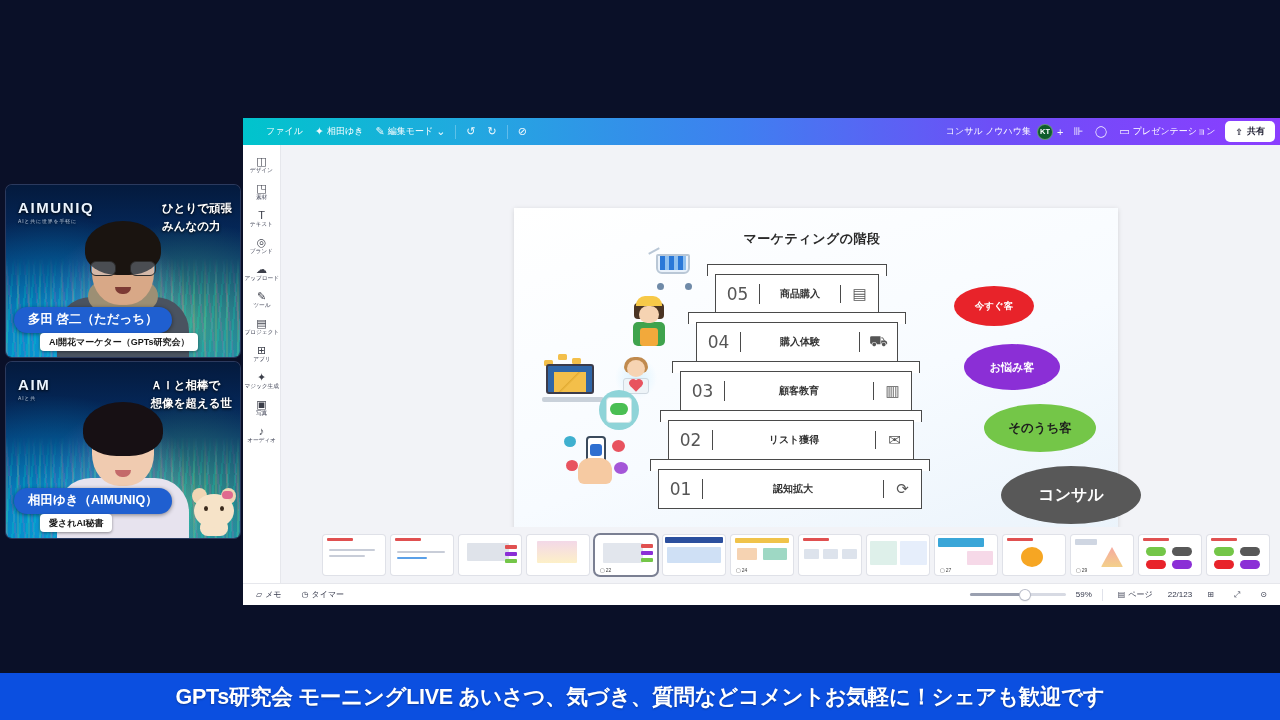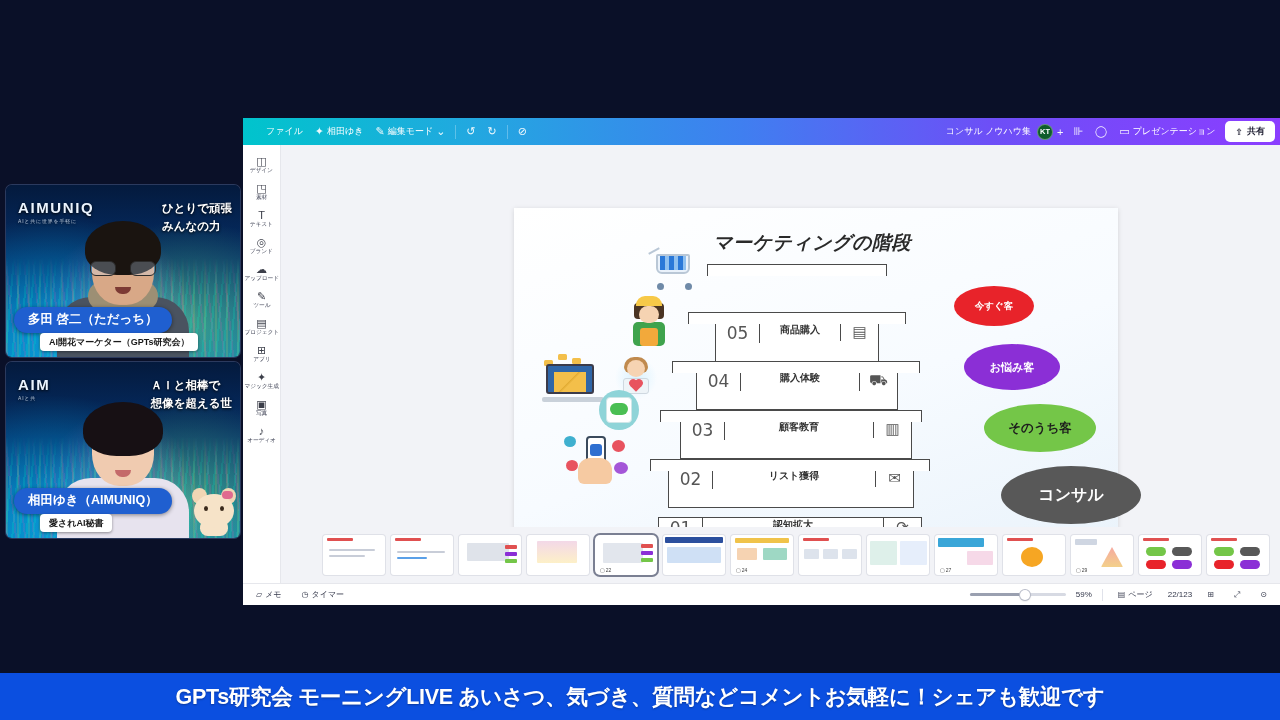--- a/index.html
+++ b/index.html
@@ -114,29 +114,29 @@
   .side-lbl { font-size:4.6px; color:#44485a; letter-spacing:-.1px; transform:scale(1.25); white-space:nowrap; }
 
   #canvaspane { position:relative; flex:1; background:#f2f3f7; }
   #slide {
     position:absolute; left:233px; top:63px; width:604px; height:340px;
     background:linear-gradient(160deg,#ffffff 0%,#f7fbff 55%,#eaf3fb 100%);
     box-shadow:0 1px 5px rgba(0,0,0,.13);
   }
   .slide-title {
     position:absolute; left:0; right:8px; top:22px; text-align:center;
-    font-size:19px; font-weight:700; color:#2a2a2a; letter-spacing:.5px;font-style:italic;
+    font-size:13px; font-weight:700; color:#2a2a2a; letter-spacing:.5px;
   }
 
   
   .stairs { position:absolute; left:146px; top:56px; width:257px; height:244px; }
   .stepwrap { position:absolute; left:0; }
   .step {
     position:absolute; border:1.6px solid #4a4a4a; background:#fff; height:40px; top:10px;
-    display:flex; align-items:flex-start;margin-top:48px;
+    display:flex; align-items:center;
   }
   .step .num {
     width:44px; border-right:1.6px solid #4a4a4a; display:flex; align-items:center;
     justify-content:center; font-size:17px; color:#555; font-family:"DejaVu Sans", sans-serif;
   }
   .step .lbl { flex:1; display:flex; align-items:center; justify-content:center; font-size:10px; color:#333; font-weight:600; }
   .step .ico { width:38px; border-left:1.6px solid #4a4a4a; display:flex; align-items:center; justify-content:center; font-size:15px; color:#555; }
   .tread { position:absolute; top:0; height:12px; border:1.6px solid #4a4a4a; border-bottom:none; background:#fff; }
 
   

